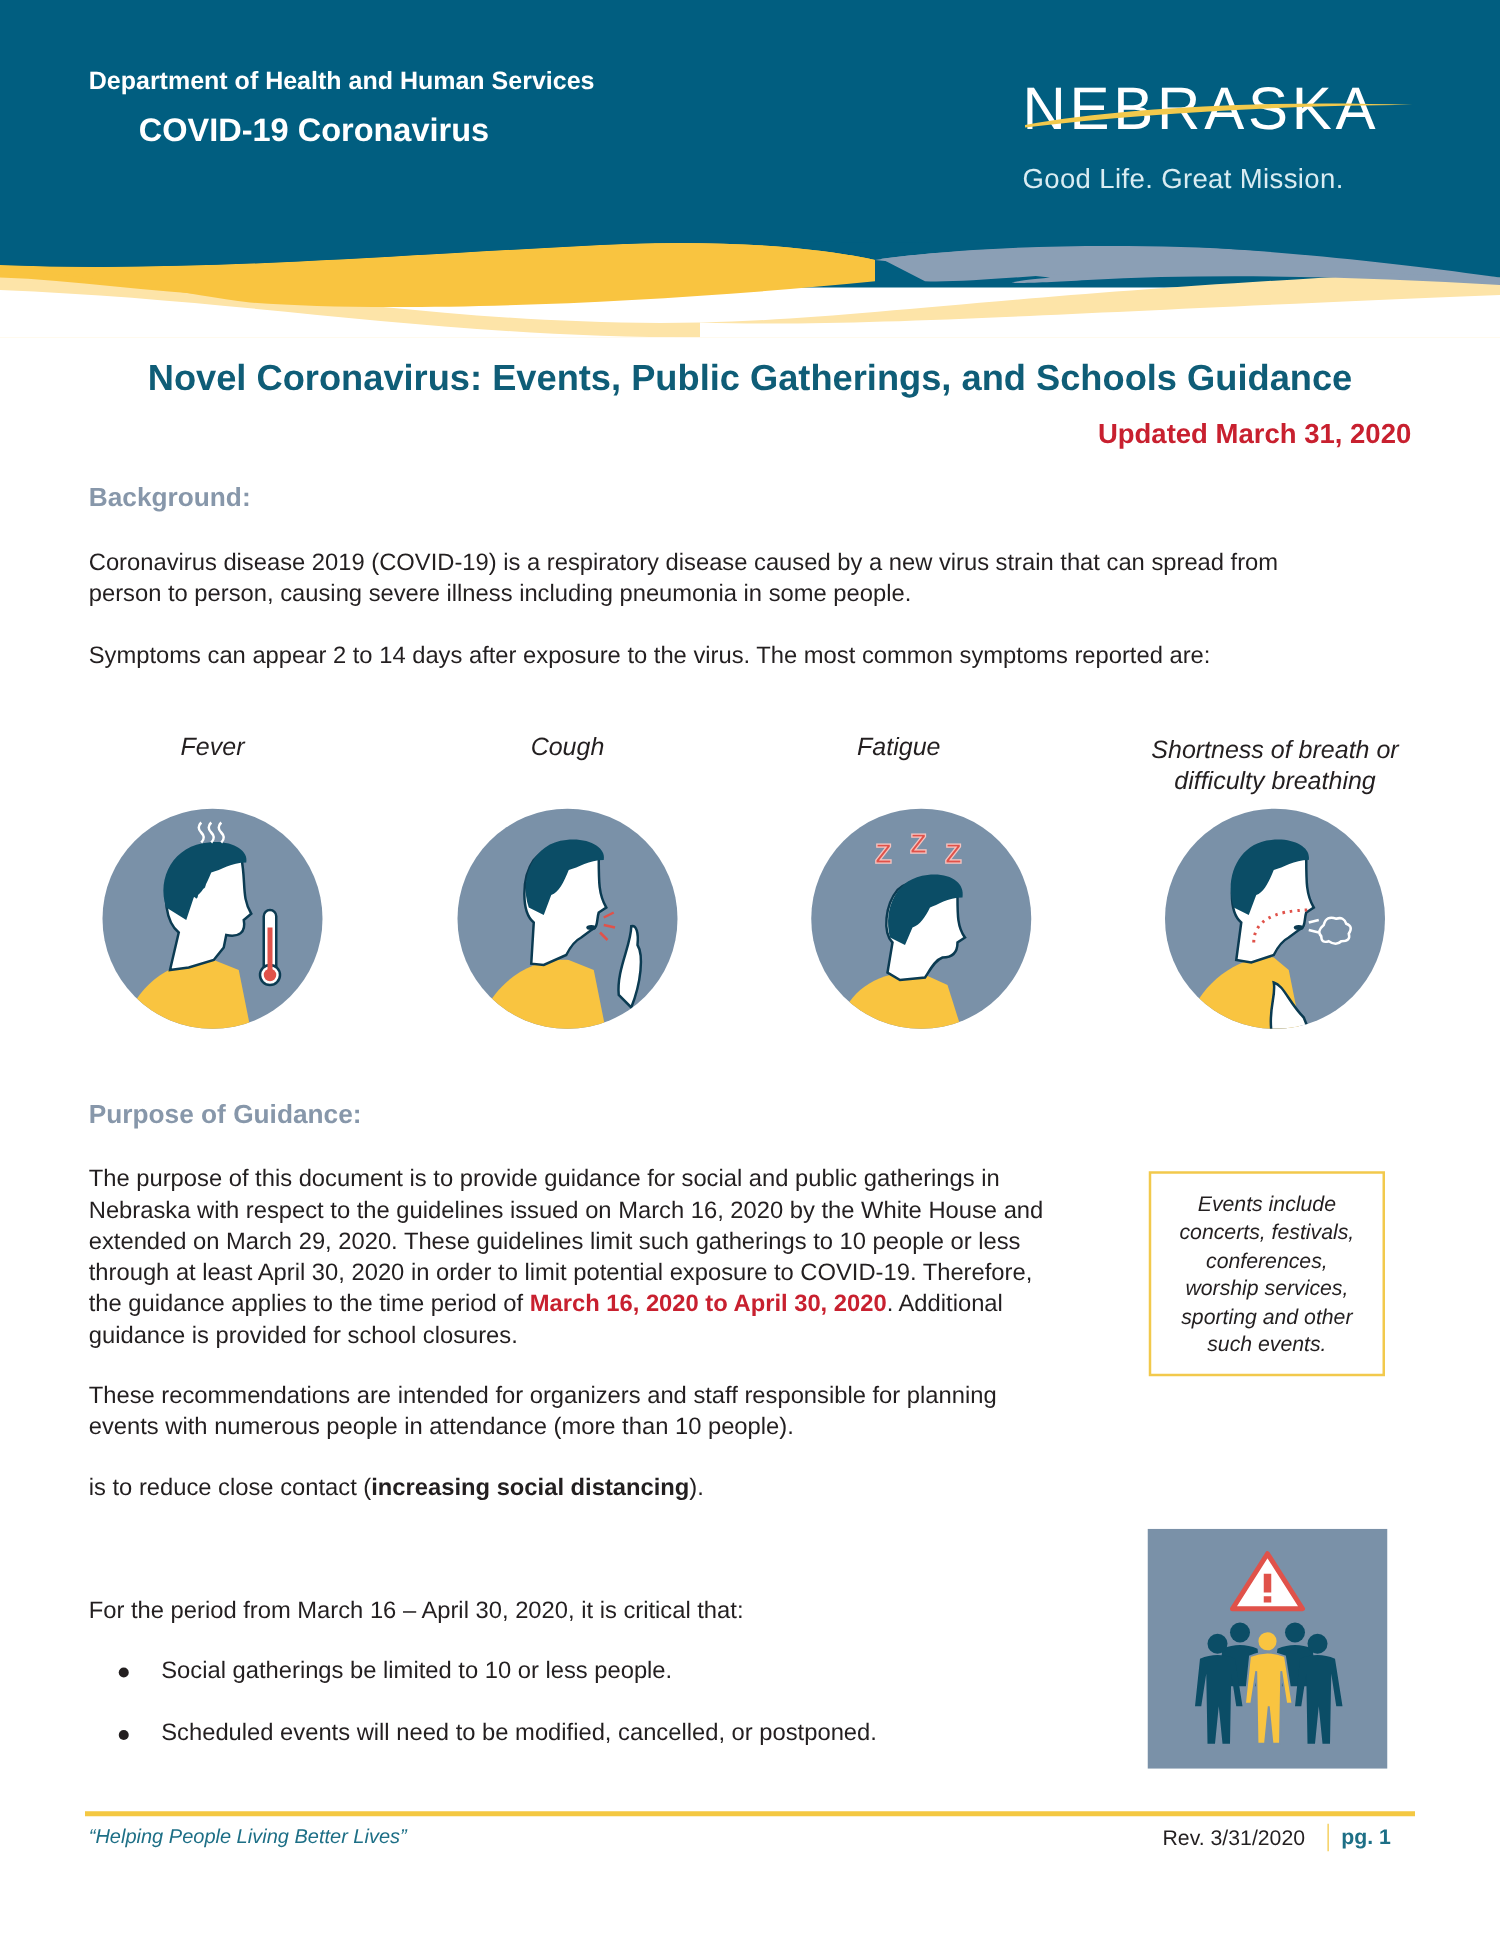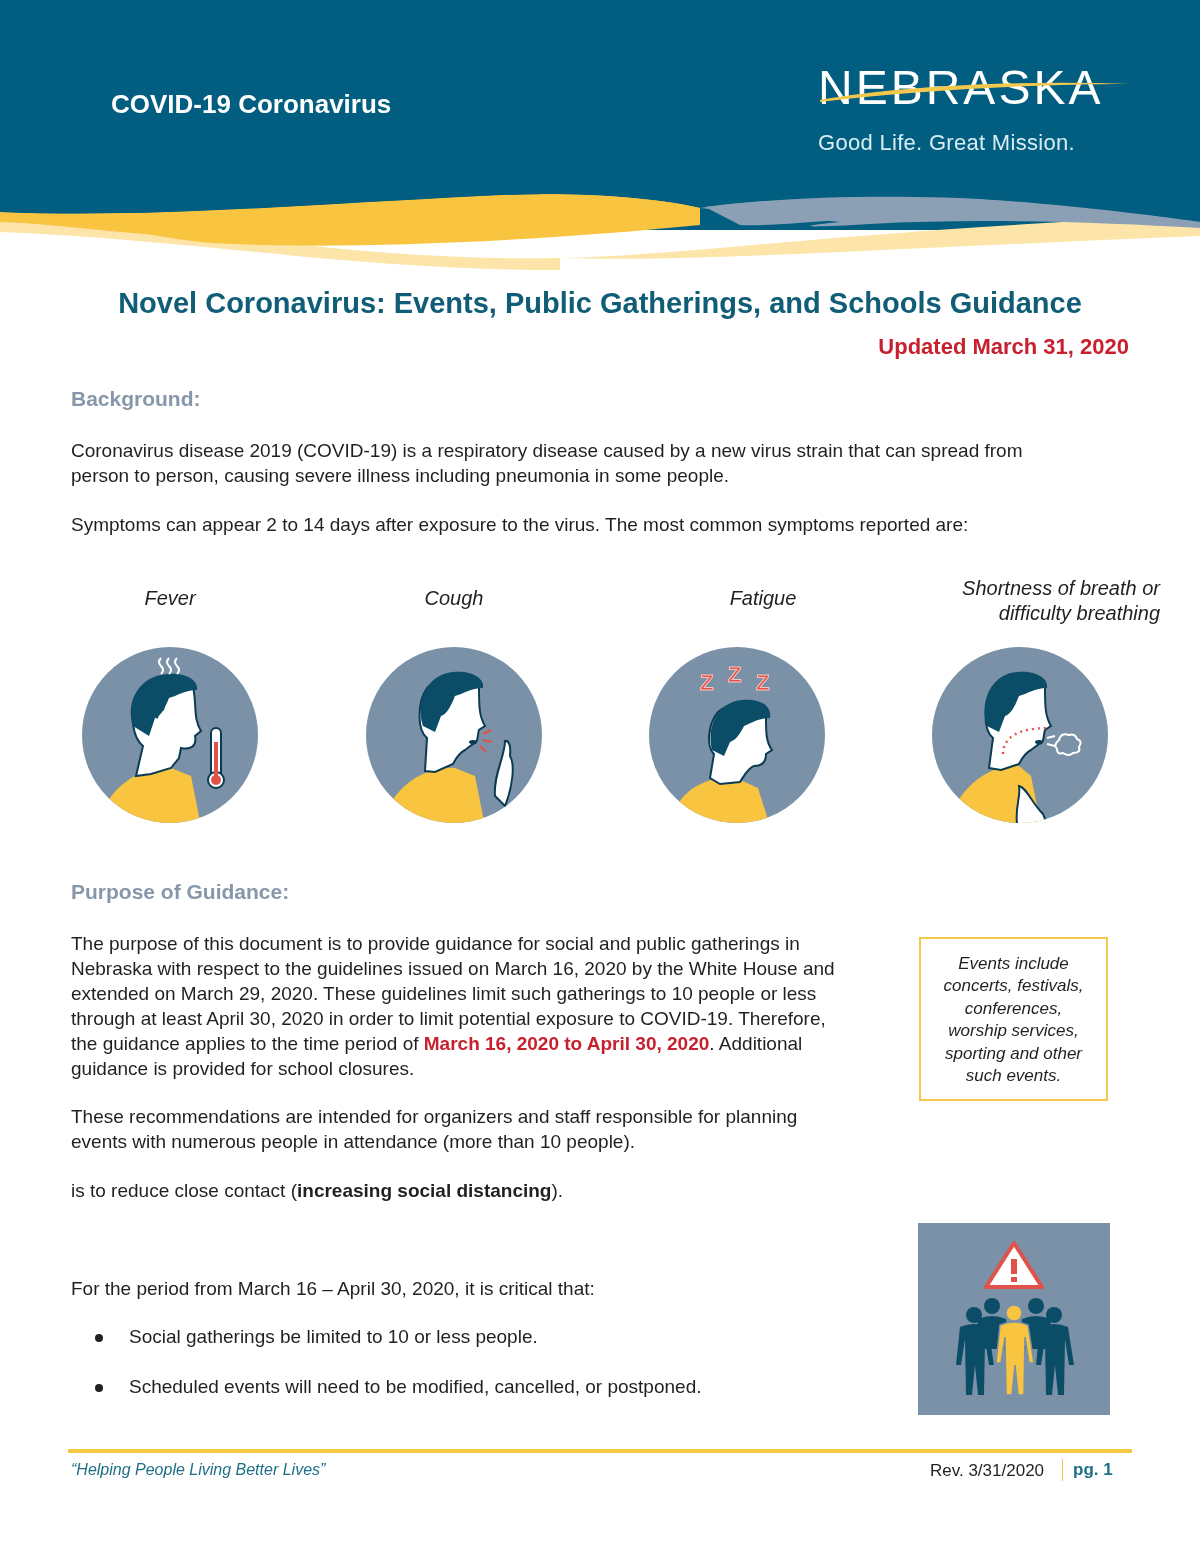--- a/index.html
+++ b/index.html
@@ -54,20 +54,21 @@
 
     <path d="M0 212 C 150 218, 300 205, 480 196 C 560 192, 640 195, 700 208 C 620 220, 400 228, 180 236 C 120 234, 60 224, 0 222 Z" fill="#f9c440"></path>
     <path d="M0 215 C 90 222, 150 236, 200 242 C 300 250, 500 245, 700 225 L 700 208 C 640 195, 560 192, 480 196 C 300 205, 150 218, 0 212 Z" fill="#f9c440"></path>
 
     <path d="M700 208 C 780 196, 900 194, 1000 200 C 1080 205, 1150 212, 1200 222 L1200 228 C 1100 222, 980 218, 870 224 C 820 227, 780 228, 840 222 Z" fill="#8b9fb5"></path>
     <path d="M705 207 C 780 197, 900 195, 1000 201 C 1090 206, 1150 214, 1200 222 C 1100 218, 950 212, 840 220 C 800 223, 760 226, 740 225 Z" fill="#8b9fb5"></path>
 
     <path d="M0 0 L1200 0 L1200 222 C 1100 208, 950 192, 820 194 C 700 196, 620 190, 480 196 C 300 205, 150 218, 0 212 Z" fill="#015e80"></path>
   </svg>
 
+  <div class="dept">Department of Health and Human Services</div>
   <div class="covid">COVID-19 Coronavirus</div>
 
   <div class="ne-logo">
     <div class="ne-word">NEBRASKA</div>
     <svg class="ne-swoosh" width="320" height="60" viewBox="0 0 320 60">
       <path d="M2 40 C 80 26, 200 20, 312 24 C 220 24, 100 30, 2 42 Z" fill="#f2c94c"></path>
     </svg>
     <div class="ne-tag">Good Life. Great Mission.</div>
   </div>
 </div>
@@ -77,22 +78,22 @@
 
 <div class="h2" style="top:387px;">Background:</div>
 <div class="p" style="top:438px;">
   <div>Coronavirus disease 2019 (COVID-19) is a respiratory disease caused by a new virus strain that can spread from</div>
   <div>person to person, causing severe illness including pneumonia in some people.</div>
 </div>
 <div class="p" style="top:512px;">Symptoms can appear 2 to 14 days after exposure to the virus. The most common symptoms reported are:</div>
 
 <div class="symptom-label" style="left:70px; width:200px; top:586px;">Fever</div>
 <div class="symptom-label" style="left:354px; width:200px; top:586px;">Cough</div>
-<div class="symptom-label" style="left:663px; width:200px; top:586px;">Fatigue</div>
-<div class="symptom-label" style="left:880px; width:280px; top:576px;text-align:right;">
+<div class="symptom-label" style="left:619px; width:200px; top:586px;">Fatigue</div>
+<div class="symptom-label" style="left:880px; width:280px; top:588px;">
   <div>Shortness of breath or</div>
   <div>difficulty breathing</div>
 </div>
 
 <svg class="symptom-icon" style="left:81px; top:646px;" viewBox="0 0 178 178">
   <defs>
       <clipPath id="c1">
         <circle cx="89" cy="89" r="88"></circle>
       </clipPath>
     </defs>

